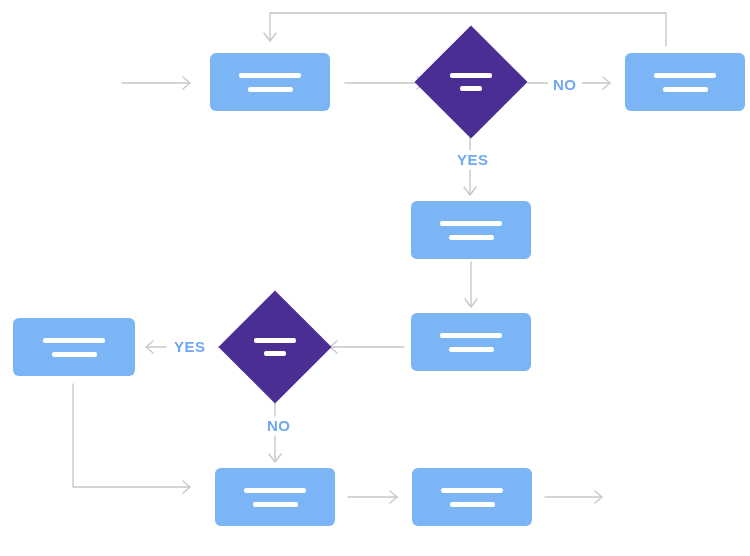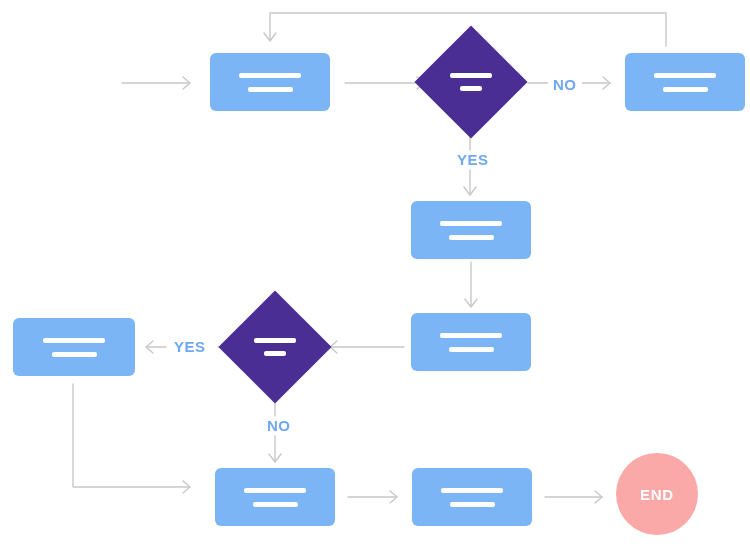--- a/index.html
+++ b/index.html
@@ -215,23 +215,20 @@
   <div class="process" style="left:215px; top:468px; width:120px; height:58px;">
     <span class="bar long"></span>
     <span class="bar short"></span>
   </div>
 
   <div class="process" style="left:412px; top:468px; width:120px; height:58px;">
     <span class="bar long"></span>
     <span class="bar short"></span>
   </div>
 
-  <div class="terminator end" style="left:616px; top:453px; width:82px; height:82px;">
-    <span>END</span>
-  </div>
 
   <div class="edge-label" style="left:548px; top:76px;">NO</div>
 
   <div class="edge-label" style="left:452px; top:151px;">YES</div>
 
   <div class="edge-label" style="left:169px; top:338px;">YES</div>
 
   <div class="edge-label" style="left:262px; top:417px;">NO</div>
 
 </div>

